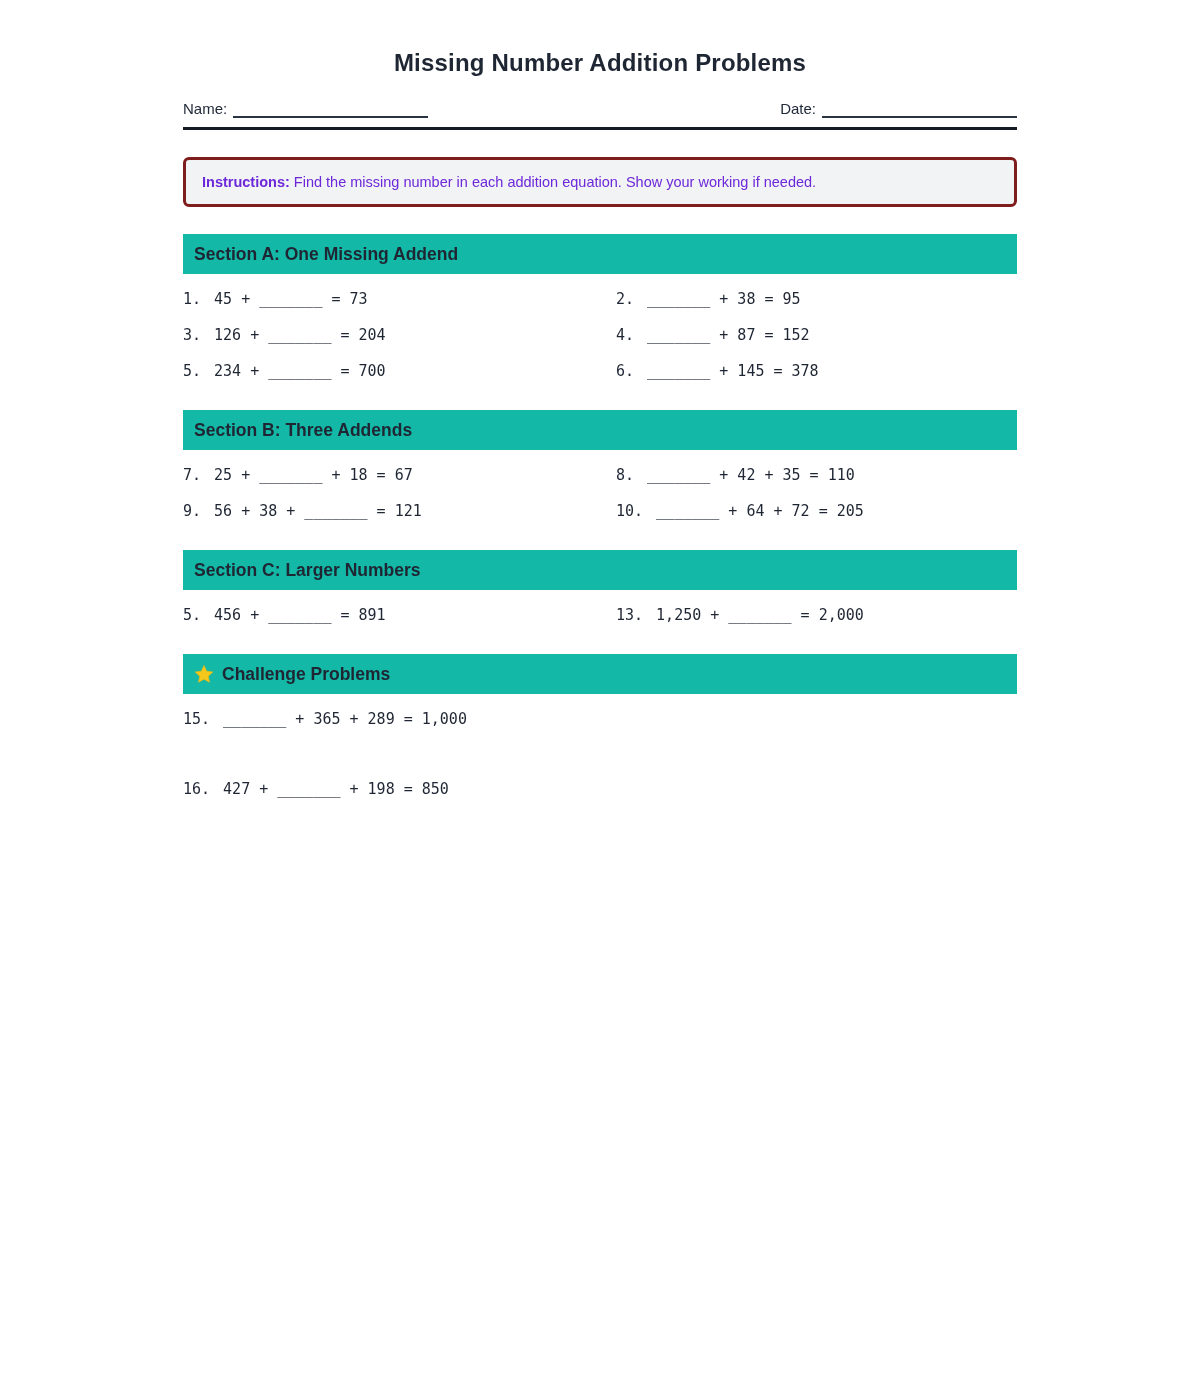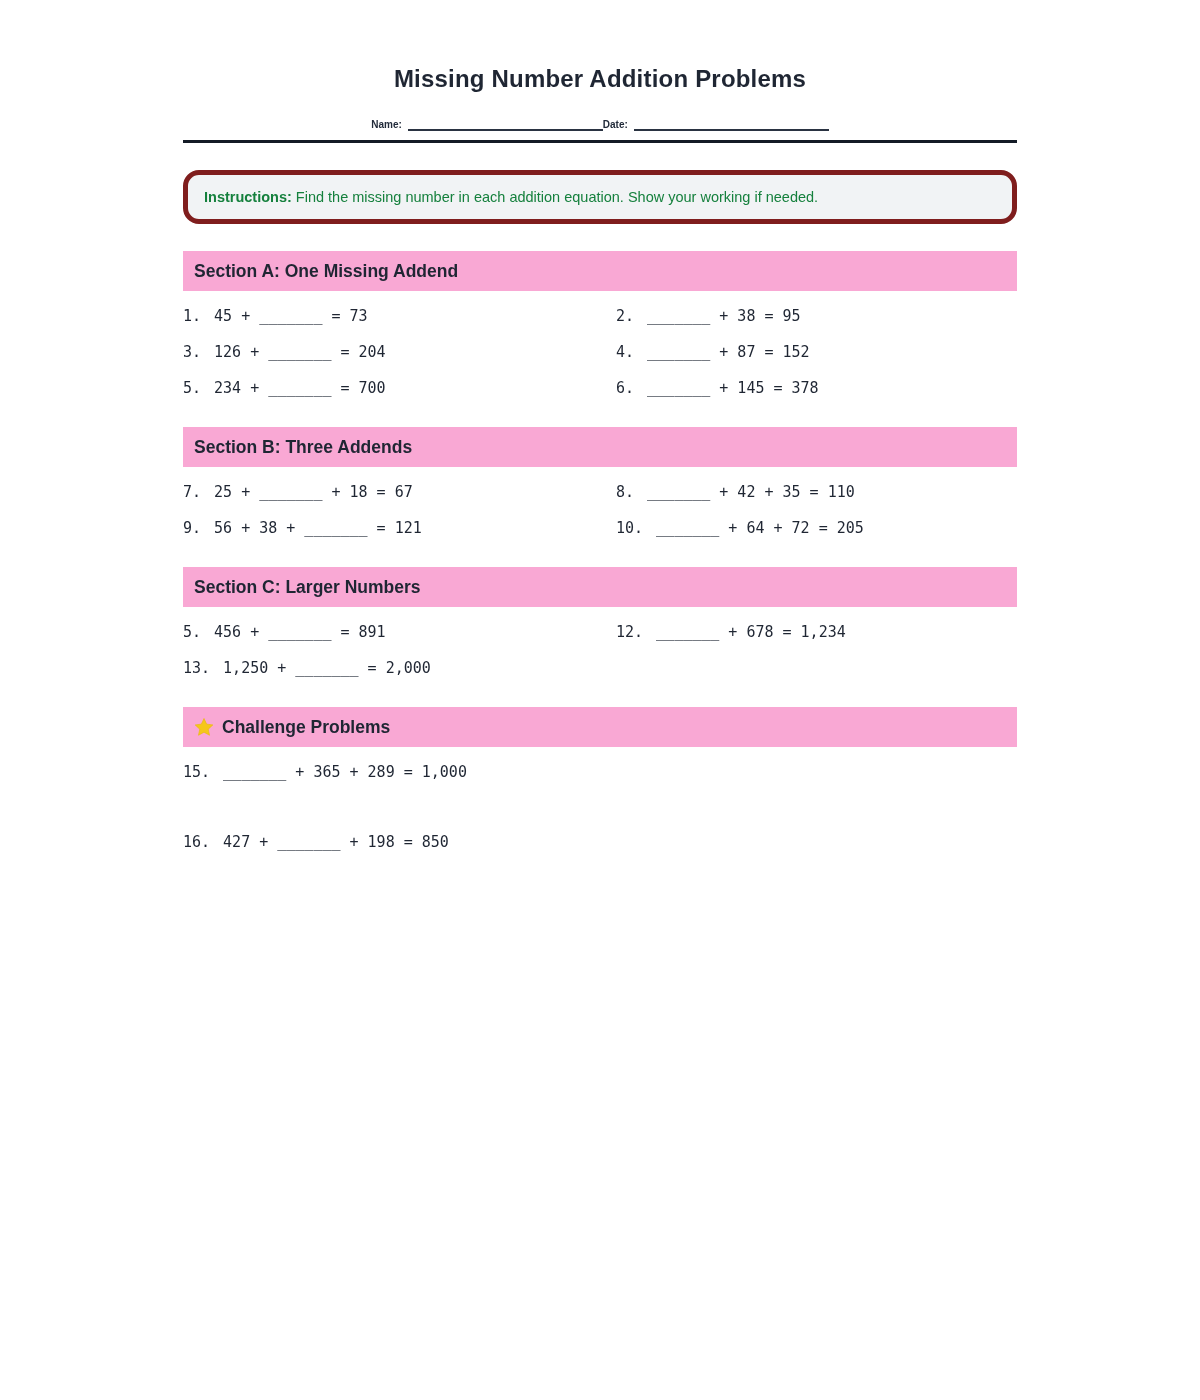--- a/index.html
+++ b/index.html
@@ -5,68 +5,67 @@
   * { margin: 0; padding: 0; box-sizing: border-box; }
   html, body {
     background: #ffffff;
     width: 1200px;
     min-height: 1400px;
     font-family: "Liberation Sans", sans-serif;
     color: #222b3a;
   }
   .page {
     width: 834px;
-    margin: 16px auto;
+    margin: 0 auto;
     padding-top: 49px;
   }
   .title {
     font-size: 24px;
     font-weight: bold;
     text-align: center;
     color: #1f2633;
     letter-spacing: 0.2px;
   }
   .name-date-row {
     margin-top: 23px;
     display: flex;
-    justify-content: center;
+    justify-content: space-between;
     align-items: flex-end;
-    font-size: 10px;
-    font-weight: bold;
+    font-size: 15px;
   }
   .nd-group { display: flex; align-items: flex-end; }
   .nd-label { padding-bottom: 1px; }
   .nd-line {
     display: inline-block;
     width: 195px;
     border-bottom: 2px solid #2a3342;
     height: 15px;
     margin-left: 6px;
   }
   .top-rule {
     border: none;
     border-top: 3px solid #141b26;
     margin-top: 9px;
   }
   .instructions-box {
     margin-top: 27px;
     background: #f1f3f5;
-    border: 5px solid #7f1d1d;
-    border-radius: 16px;
+    border: 3px solid #7f1d1d;
+    border-radius: 6px;
     padding: 13px 16px;
     font-size: 14.5px;
     line-height: 18px;
-    color: #15803d;
+    color: #6d28d9;
   }
   .instructions-box b { font-weight: bold; }
   .instructions-text { margin-left: 4px; }
   .section { margin-top: 21px; }
   .section.first { margin-top: 27px; }
   .section-header {
-    background: #f9a8d4;
+    background: #14b8a6;
     padding: 10px 11px;
     height: 40px;
     display: flex;
     align-items: center;
   }
   .section-title {
     font-size: 17.5px;
     font-weight: bold;
     color: #1f2633;
   }
@@ -142,21 +141,20 @@
       <div class="problem"><span class="pnum">10.</span><span class="peq">_______ + 64 + 72 = 205</span></div>
     </div>
   </div>
 
   <div class="section">
     <div class="section-header">
       <span class="section-title">Section C: Larger Numbers</span>
     </div>
     <div class="problems">
       <div class="problem"><span class="pnum">5.</span><span class="peq">456 + _______ = 891</span></div>
-      <div class="problem"><span class="pnum">12.</span><span class="peq">_______ + 678 = 1,234</span></div>
       <div class="problem"><span class="pnum">13.</span><span class="peq">1,250 + _______ = 2,000</span></div>
     </div>
   </div>
 
   <div class="section">
     <div class="section-header">
       <span class="star-icon">
         <svg viewBox="0 0 24 24" width="20" height="20" aria-hidden="true">
           <polygon points="12,1.8 15.2,8.6 22.6,9.5 17.1,14.6 18.6,21.9 12,18.2 5.4,21.9 6.9,14.6 1.4,9.5 8.8,8.6" fill="#f5c71a" stroke="#e8b90f" stroke-width="0.8"></polygon>
         </svg>

